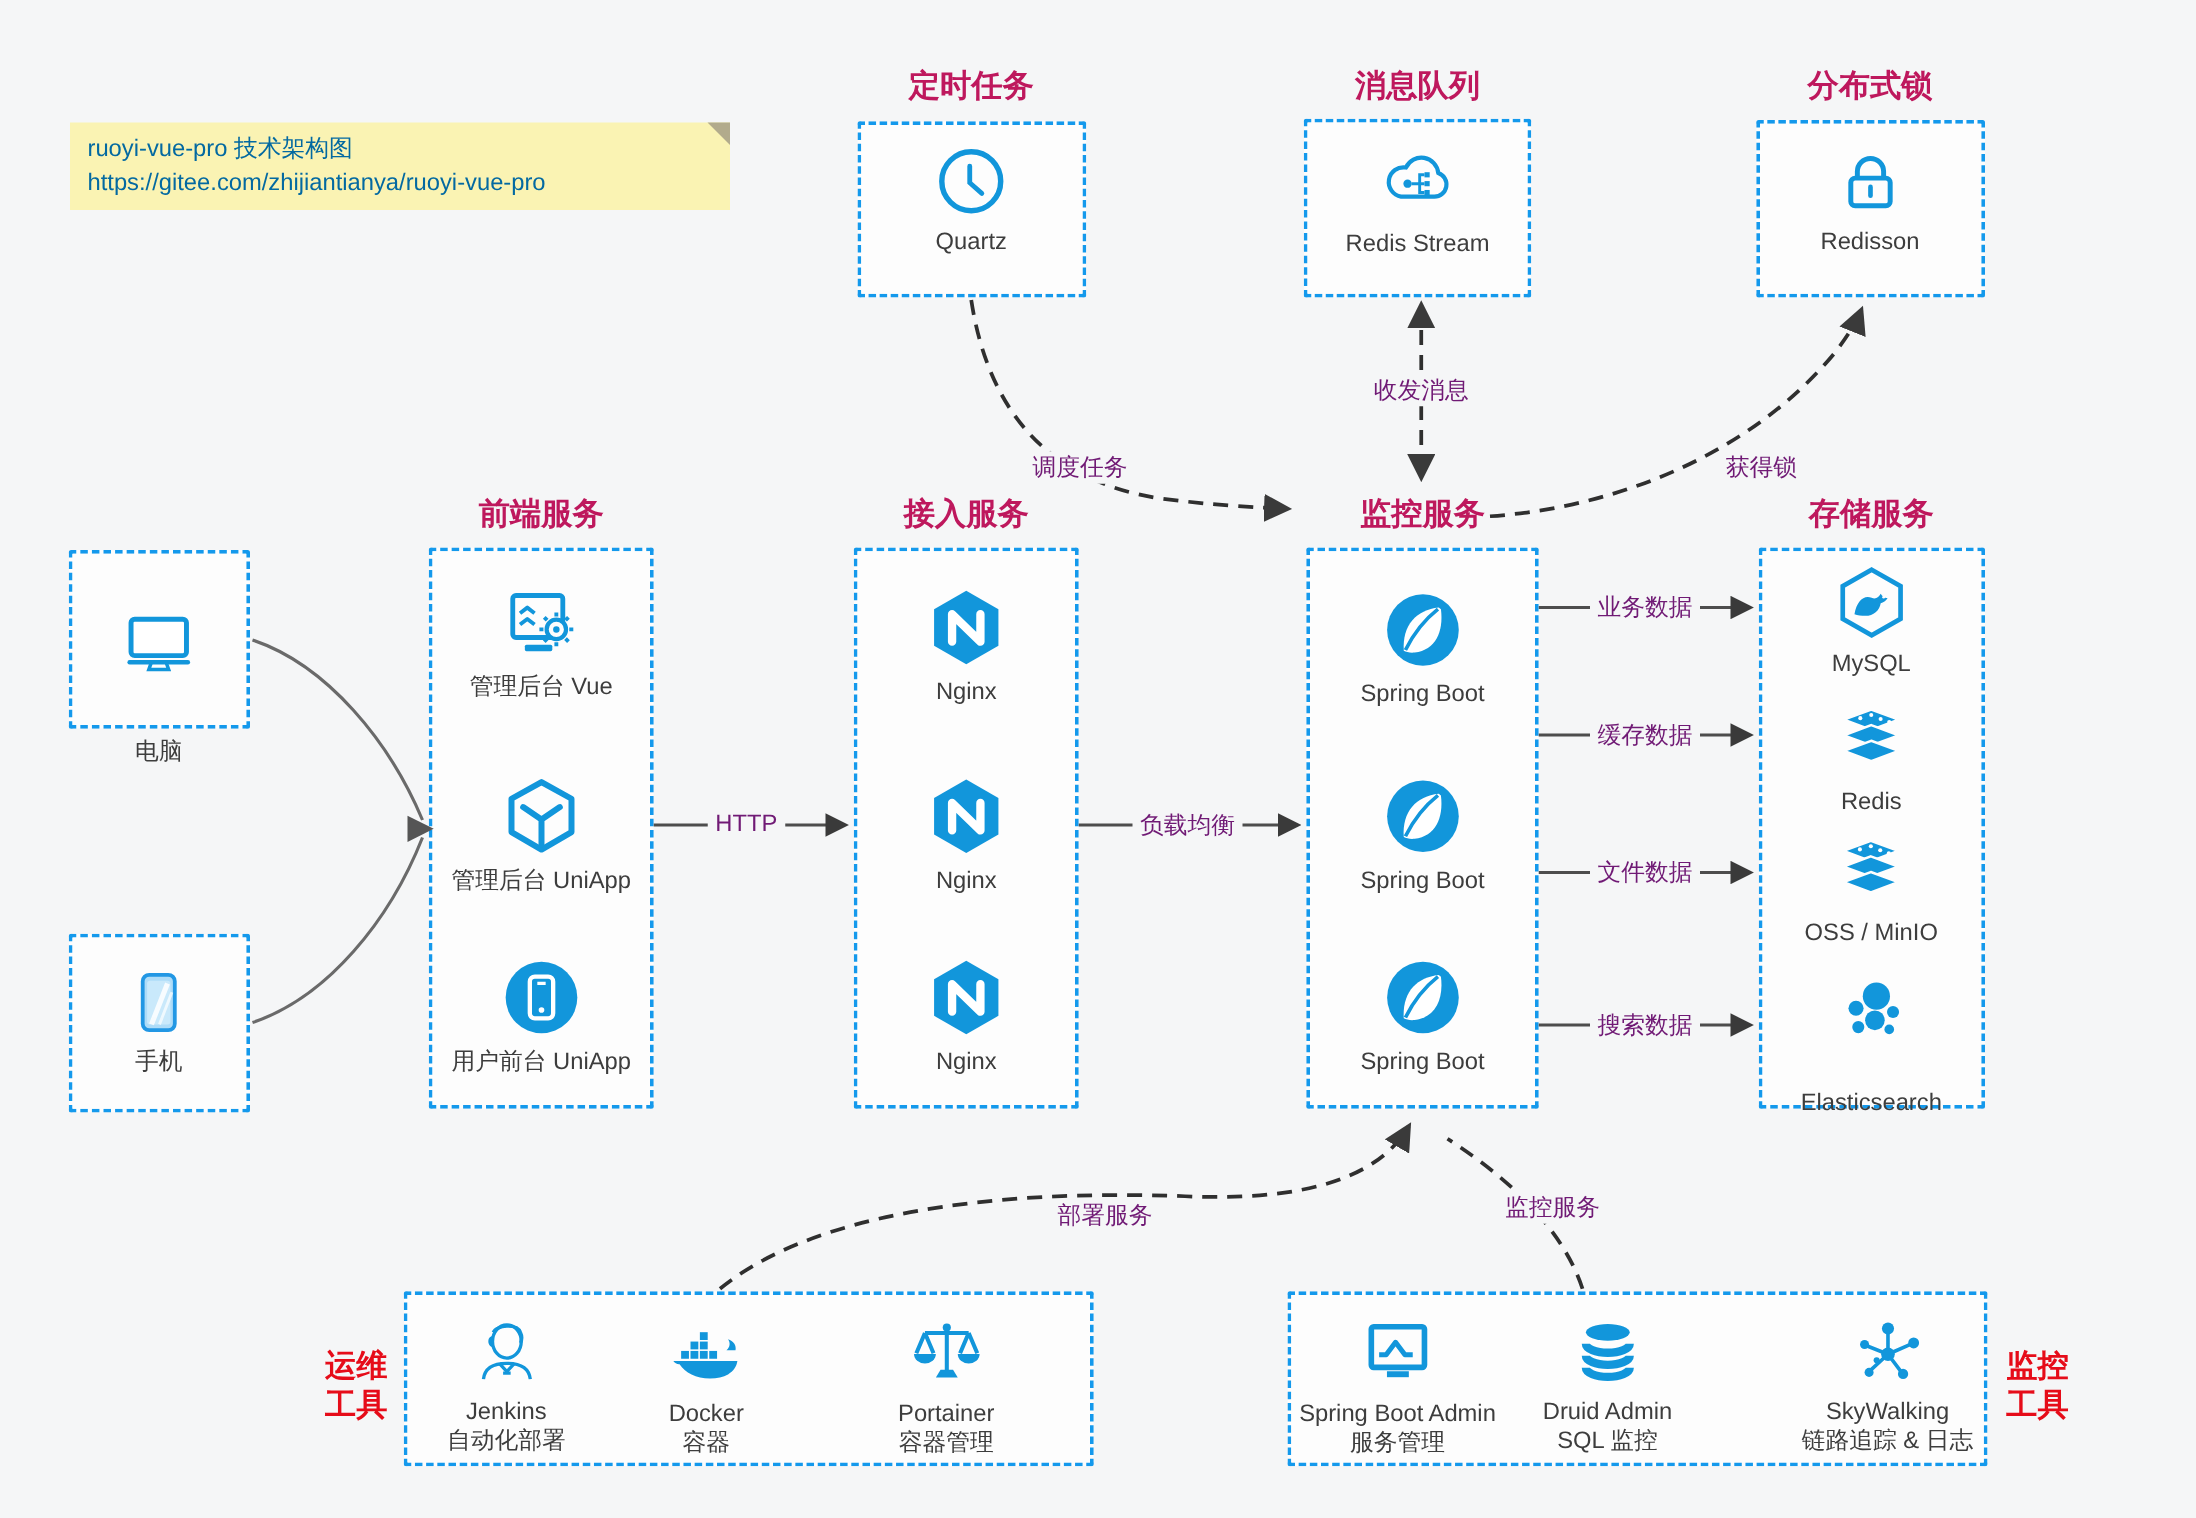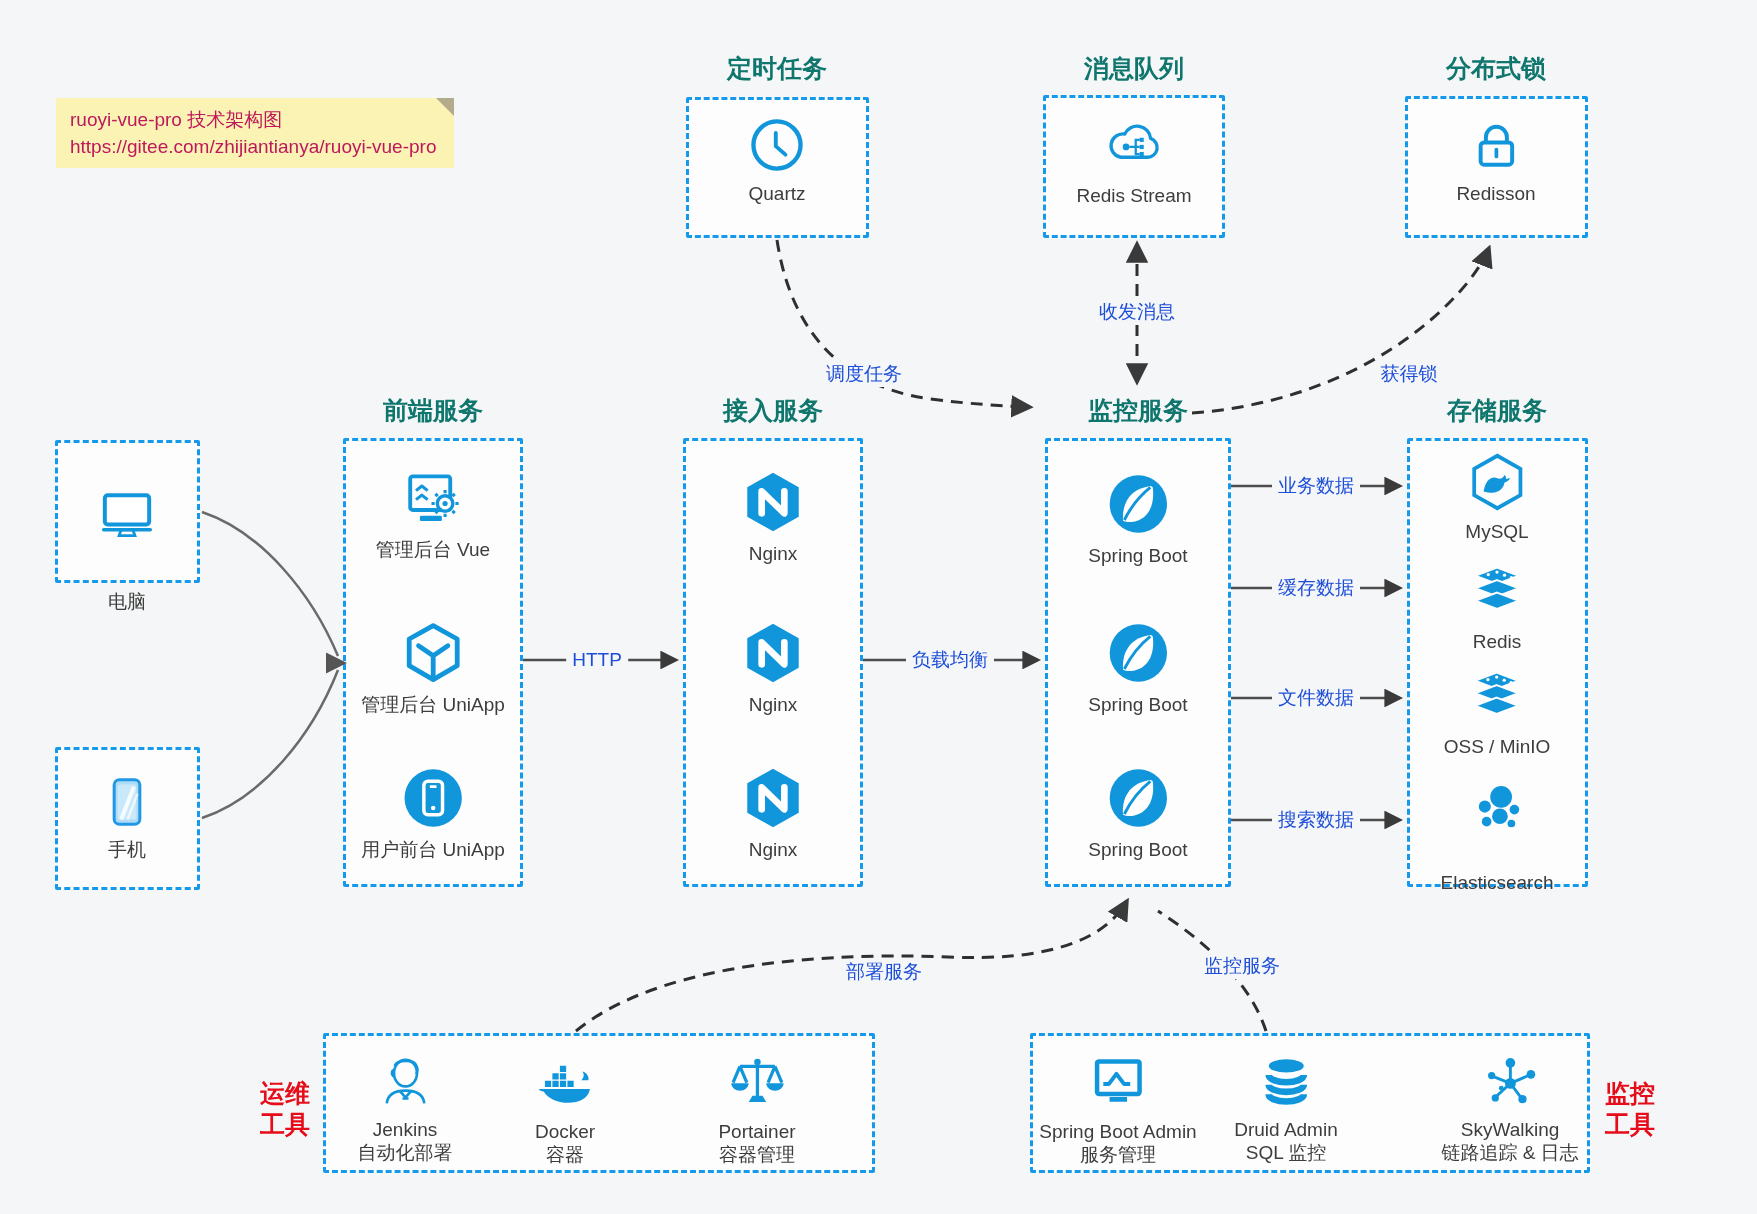--- a/index.html
+++ b/index.html
@@ -1,34 +1,34 @@
 <!DOCTYPE html>
 <html><head>
 <meta charset="utf-8">
 <style>
   html,body{margin:0;padding:0;background:#f5f6f7;}
   .wrap{position:relative;width:1757px;height:1214px;background:#f5f6f7;
         font-family:"Liberation Sans",sans-serif;overflow:hidden;}
   .dbox{position:absolute;box-sizing:border-box;border:3px dashed #1499ec;
         background:#fdfdfd;border-radius:2px;z-index:1;}
-  .rtitle{position:absolute;transform:translateX(-50%);color:#0f766e;font-weight:bold;
+  .rtitle{position:absolute;transform:translateX(-50%);color:#be185d;font-weight:bold;
           font-size:25px;white-space:nowrap;z-index:3;}
   .side-label{position:absolute;transform:translateX(-50%);color:#e60c19;font-weight:bold;
           font-size:25px;line-height:31px;text-align:center;z-index:3;}
   .node{position:absolute;transform:translateX(-50%);display:flex;flex-direction:column;
         align-items:center;z-index:4;}
   .node .nlabel{margin-top:8px;font-size:19px;color:#3d3d3d;white-space:nowrap;
         line-height:23px;text-align:center;}
   .node .nlabel.sub{margin-top:0;}
   .icon{display:flex;align-items:center;justify-content:center;}
   .overlay{position:absolute;left:0;top:0;z-index:5;pointer-events:none;}
   .elabel{position:absolute;transform:translate(-50%,-50%);background:#f5f6f7;
-          padding:0 6px;font-size:19px;color:#1d4ed8;white-space:nowrap;z-index:6;}
-  .note{position:absolute;left:56px;top:98px;width:398px;height:70px;background:#faf3b3;
-        z-index:2;box-sizing:border-box;padding:8px 0 0 14px;font-size:19px;color:#be185d;
+          padding:0 6px;font-size:19px;color:#701a75;white-space:nowrap;z-index:6;}
+  .note{position:absolute;left:56px;top:98px;width:528px;height:70px;background:#faf3b3;
+        z-index:2;box-sizing:border-box;padding:8px 0 0 14px;font-size:19px;color:#0369a1;
         line-height:27px;}
   .note-fold{position:absolute;top:0;right:0;width:0;height:0;
         border-top:18px solid #b2ab8c;border-left:18px solid transparent;}
   .solidpath{fill:none;stroke:#4d4d4d;stroke-width:2.5;}
   .dashpath{fill:none;stroke:#2f2f2f;stroke-width:3;stroke-dasharray:12 8;}
   .clientpath{fill:none;stroke:#6a6a6a;stroke-width:2.5;}
 </style>
 </head>
 <body>
 

